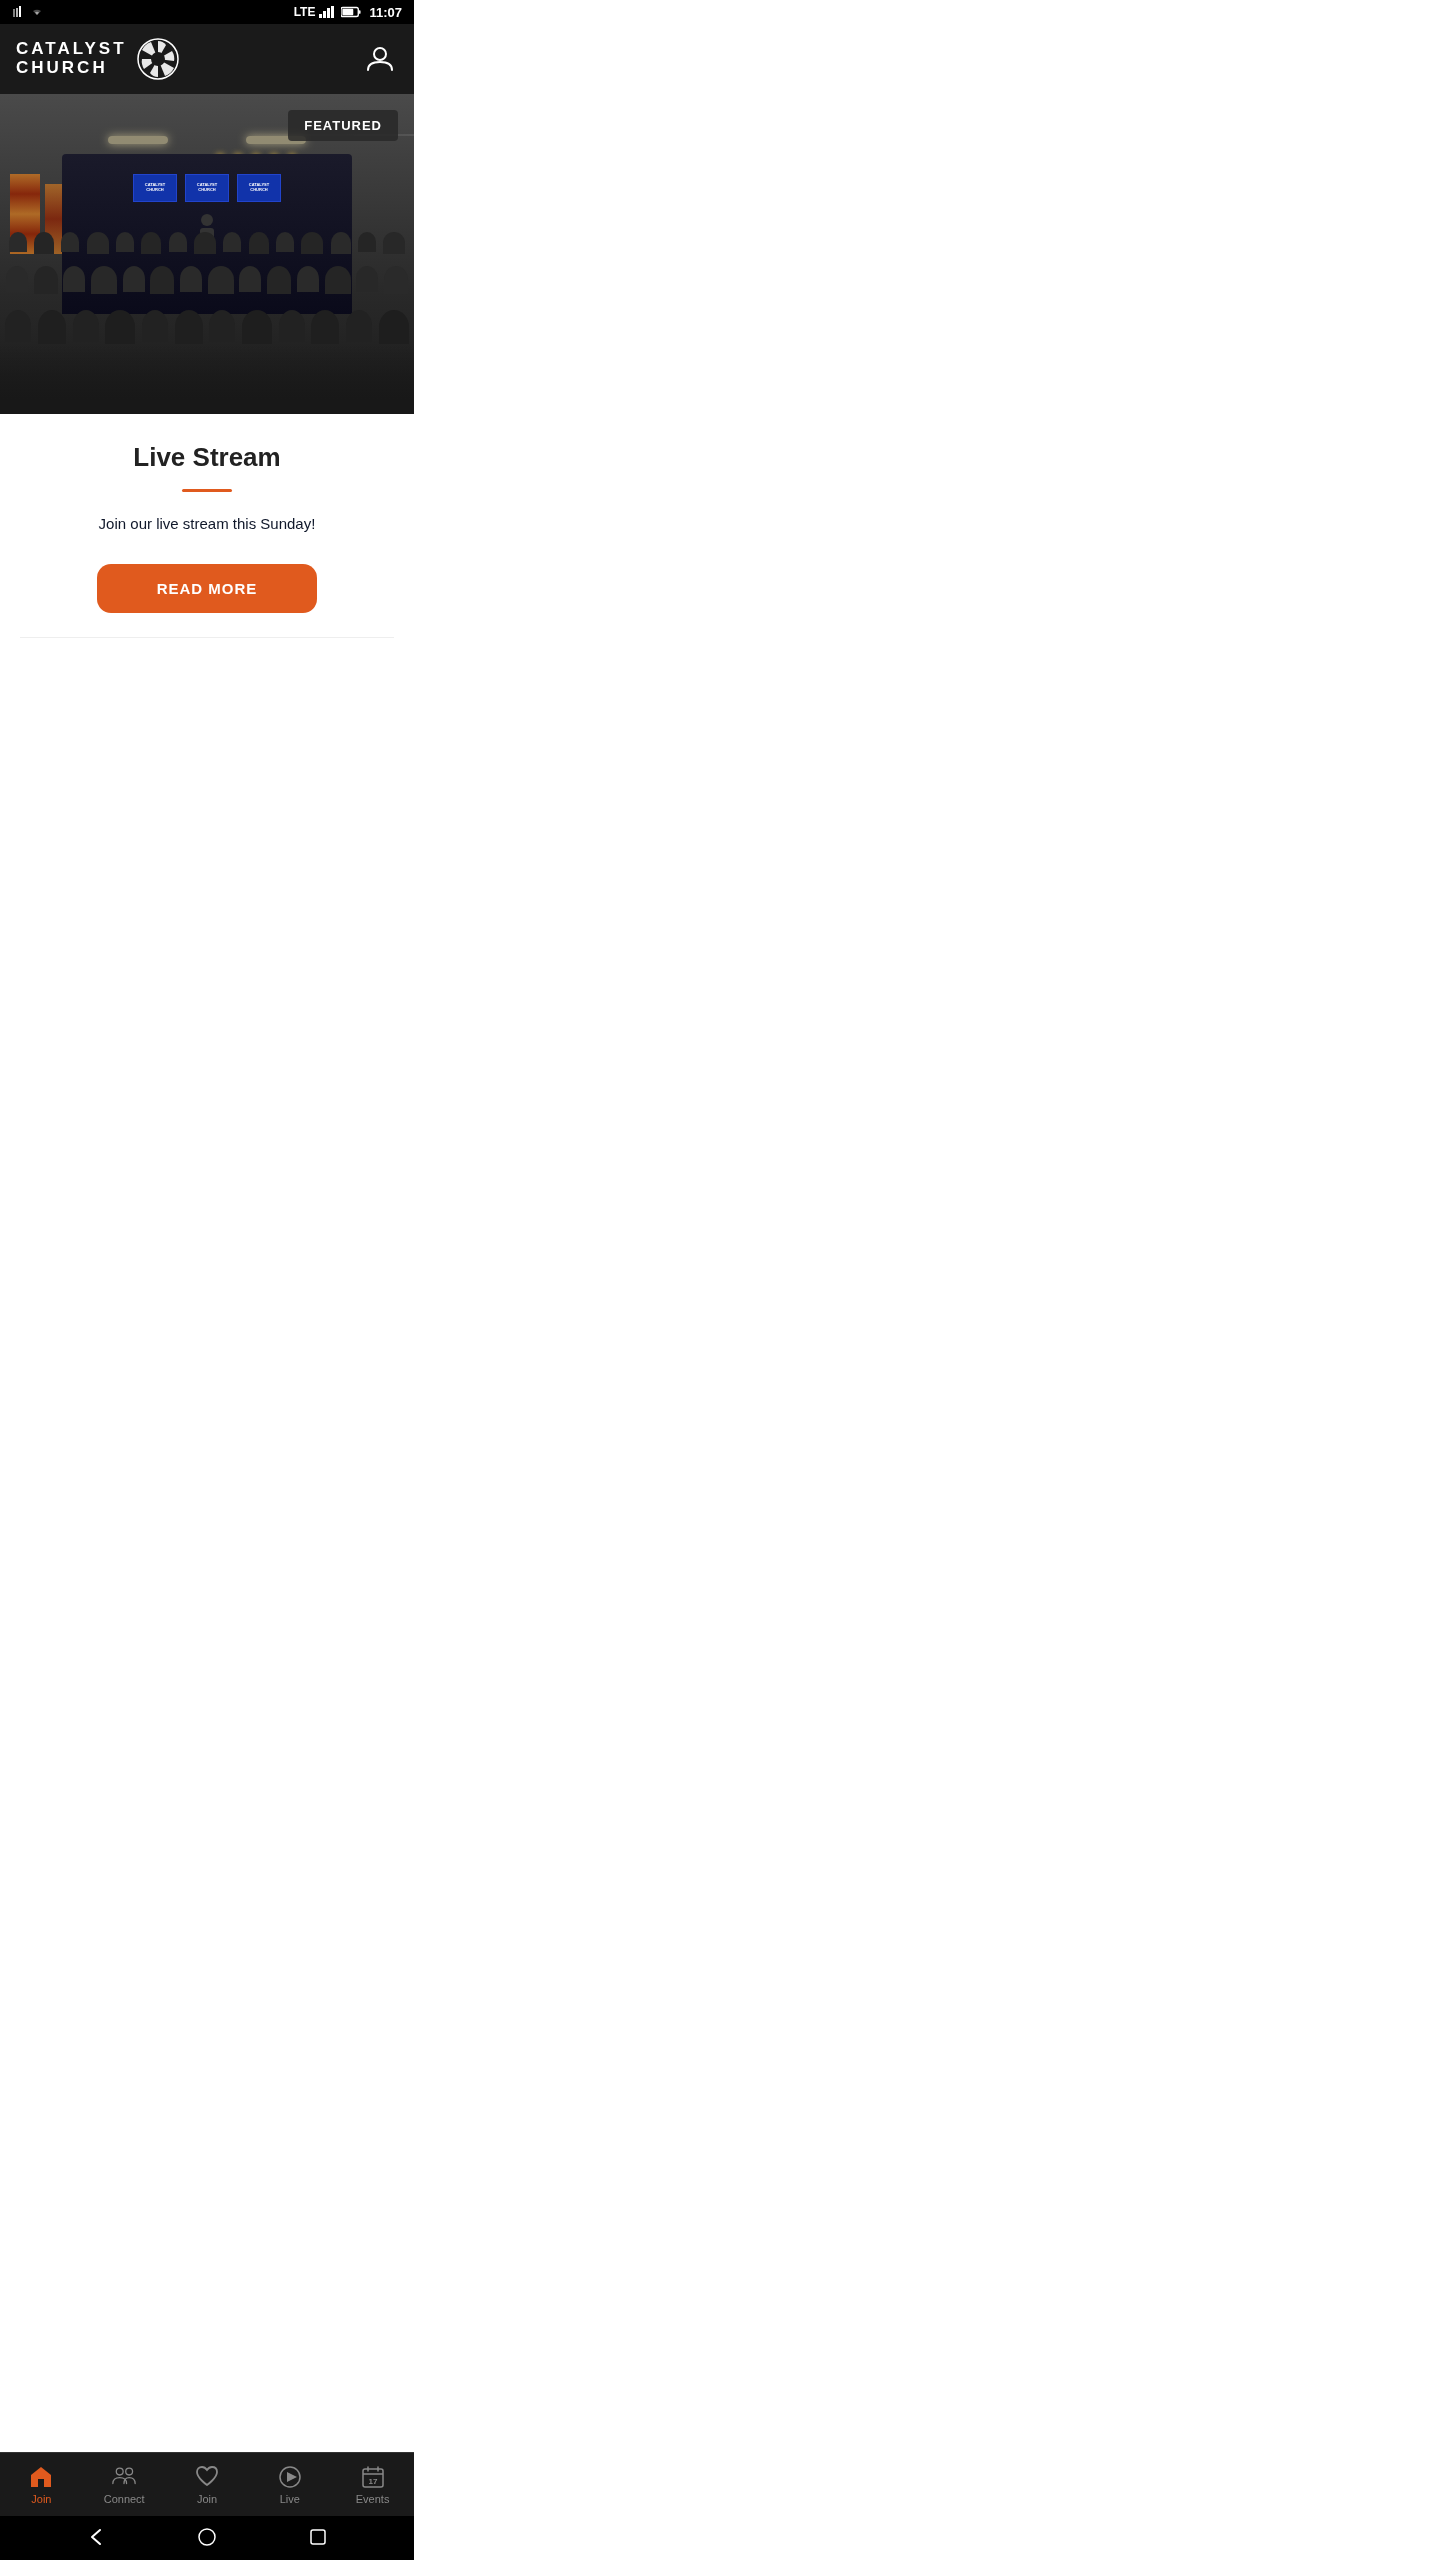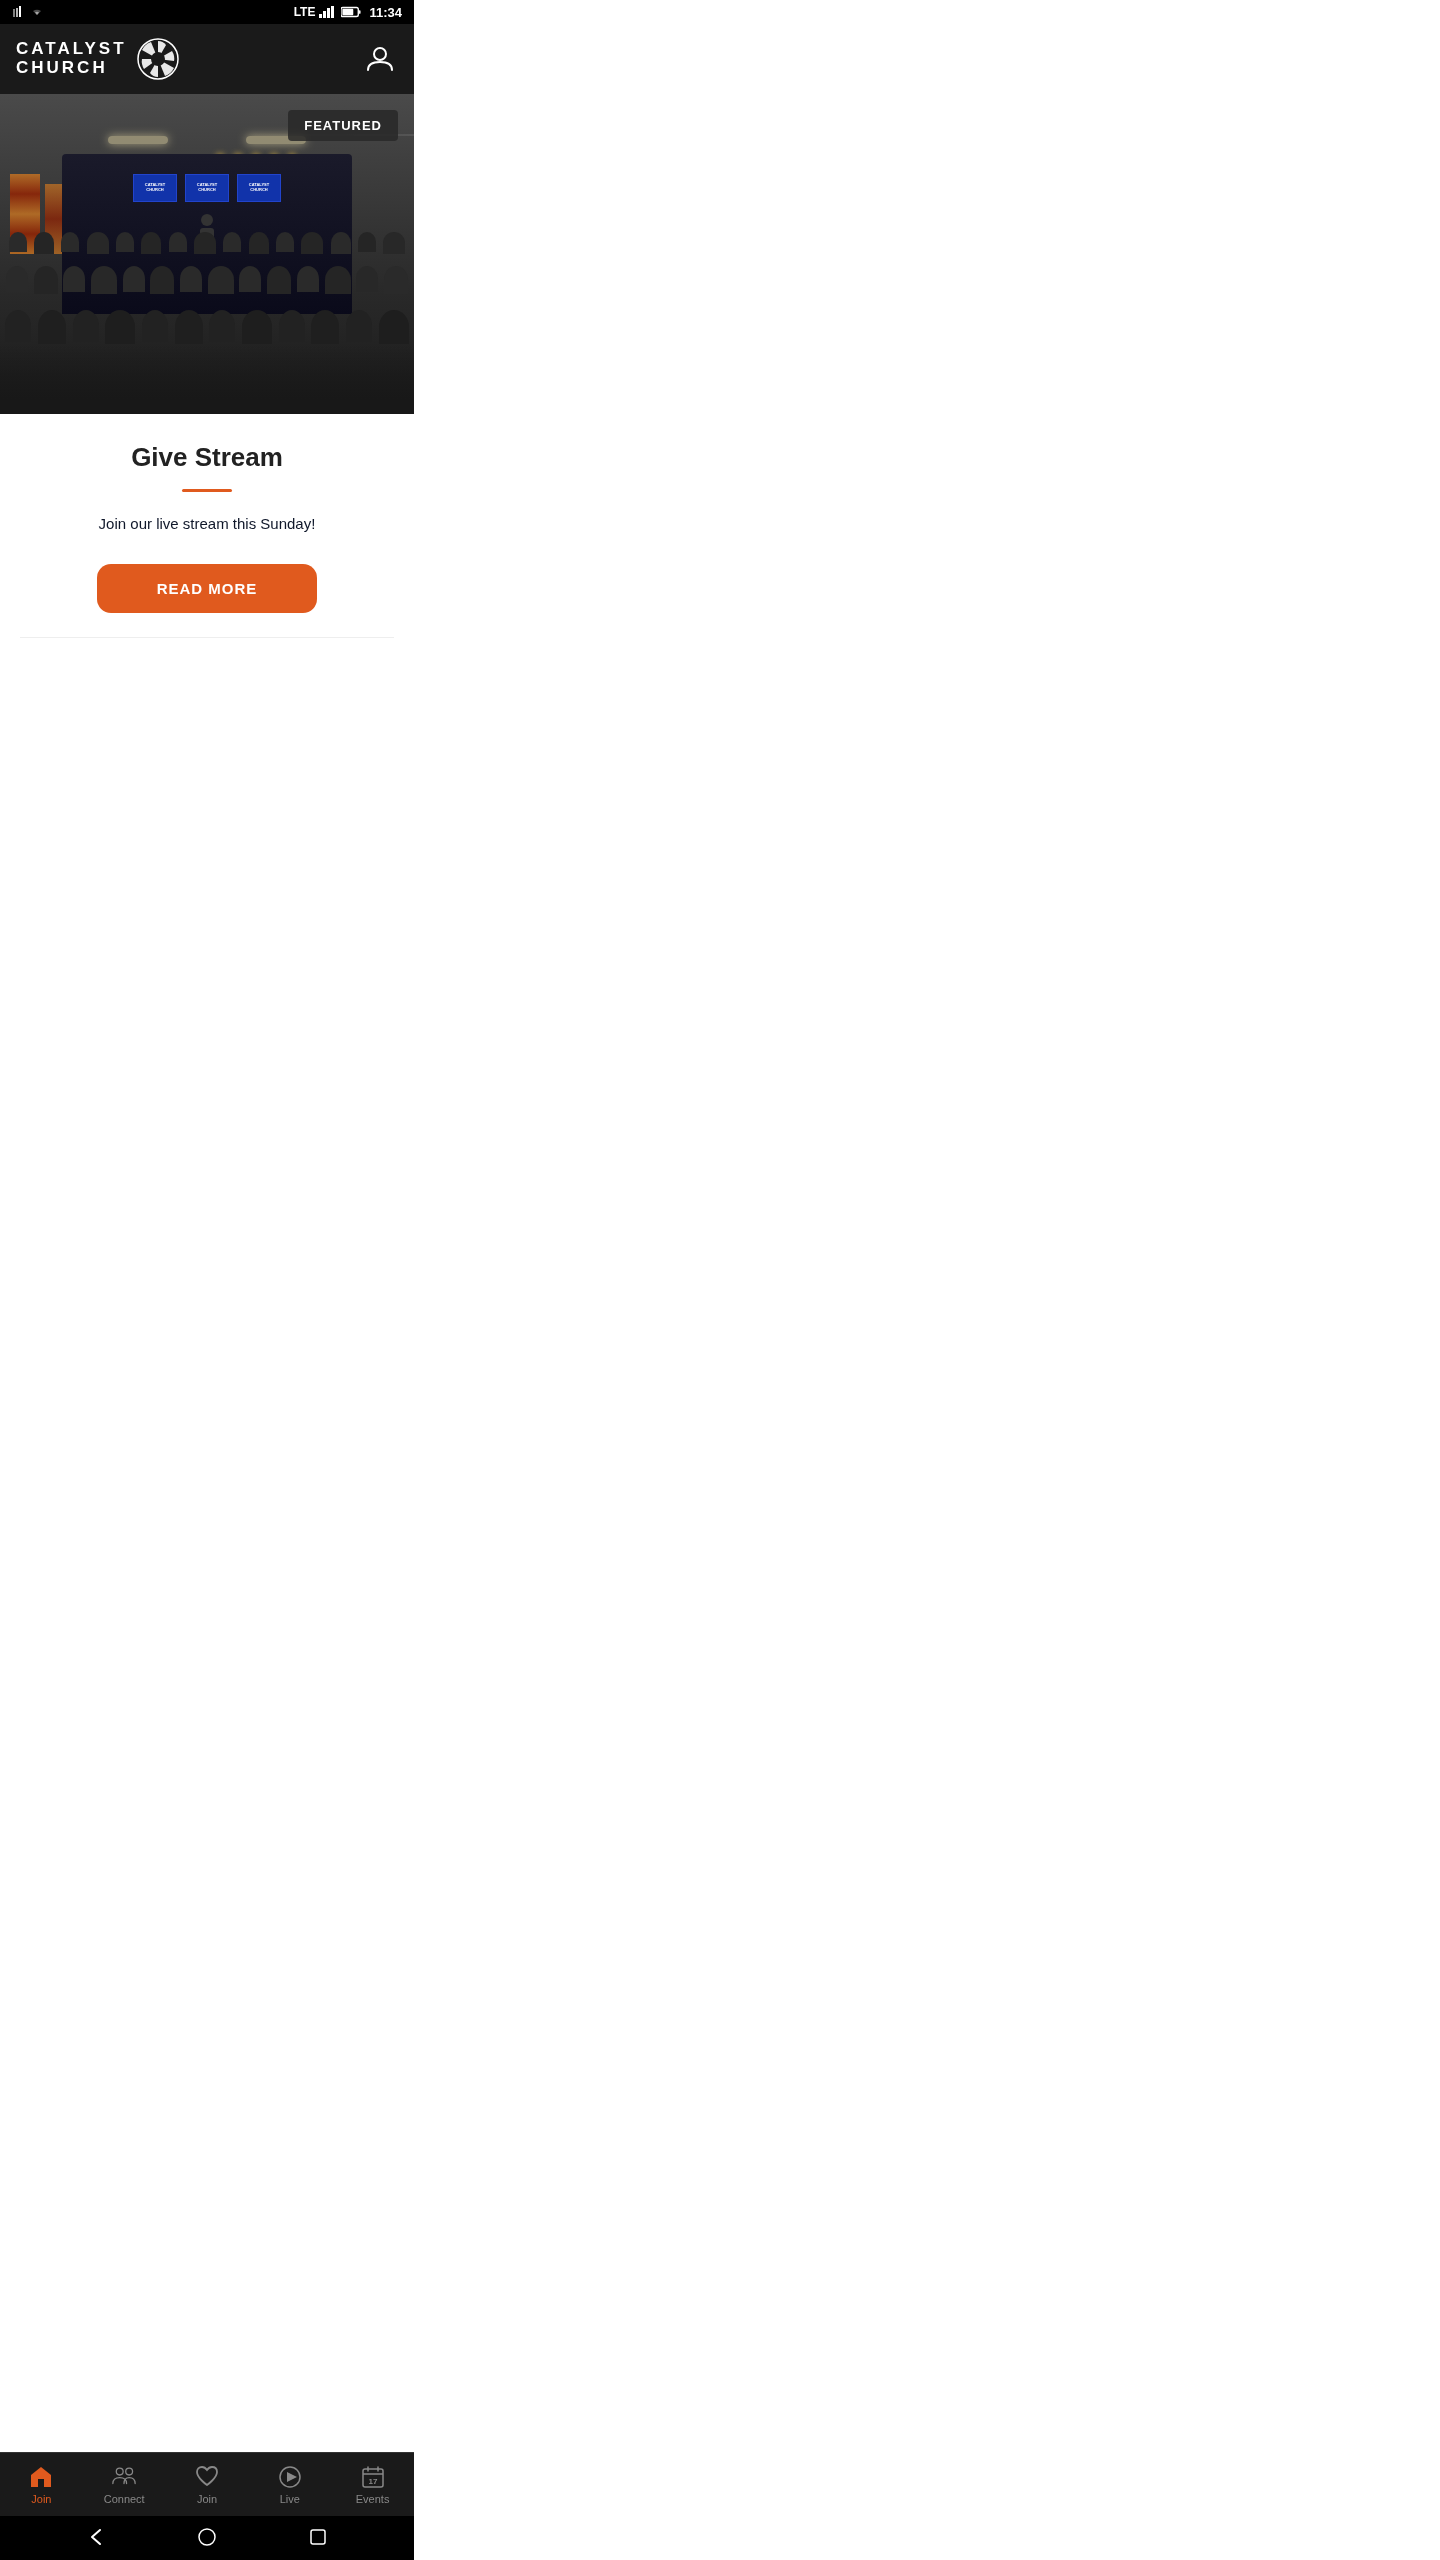--- a/index.html
+++ b/index.html
@@ -203,21 +203,21 @@
       <rect x="0" y="8" width="3" height="4" fill="white"></rect>
       <rect x="4" y="5" width="3" height="7" fill="white"></rect>
       <rect x="8" y="2" width="3" height="10" fill="white"></rect>
       <rect x="12" y="0" width="3" height="12" fill="white"></rect>
     </svg>
     <svg width="20" height="12" viewBox="0 0 22 12">
       <rect x="0" y="1" width="19" height="10" rx="2" fill="none" stroke="white" stroke-width="1.5"></rect>
       <rect x="19.5" y="4" width="2" height="4" rx="1" fill="white"></rect>
       <rect x="1.5" y="2.5" width="12" height="7" rx="1" fill="white"></rect>
     </svg>
-    <span style="font-size:13px;font-weight:600;color:#fff;margin-left:4px;">11:34</span>
+    <span style="font-size:13px;font-weight:600;color:#fff;margin-left:4px;">11:07</span>
   </div>
 </div>
 
 <div class="header">
   <div class="logo-container">
     <div style="display:flex;align-items:center;gap:10px;">
       <div style="color:#fff;">
         <div style="font-size:17px;font-weight:800;letter-spacing:3px;line-height:1.1;">CATALYST</div>
         <div style="font-size:17px;font-weight:800;letter-spacing:3px;line-height:1.1;">CHURCH</div>
       </div>
@@ -343,21 +343,21 @@
       </div>
 
       <div style="position:absolute;bottom:0;left:0;right:0;height:70px;background:linear-gradient(180deg,transparent,#181818 80%);"></div>
     </div>
   </div>
 
   <div class="featured-badge">FEATURED</div>
 </div>
 
 <div class="content-section">
-  <h2 class="content-title">Give Stream</h2>
+  <h2 class="content-title">Live Stream</h2>
   <div class="divider"></div>
   <p class="content-description">Join our live stream this Sunday!</p>
   <button class="read-more-btn">READ MORE</button>
   <div class="section-separator"></div>
 </div>
 
 <div class="bottom-nav">
 
   <div class="nav-item">
     <div class="nav-icon">

